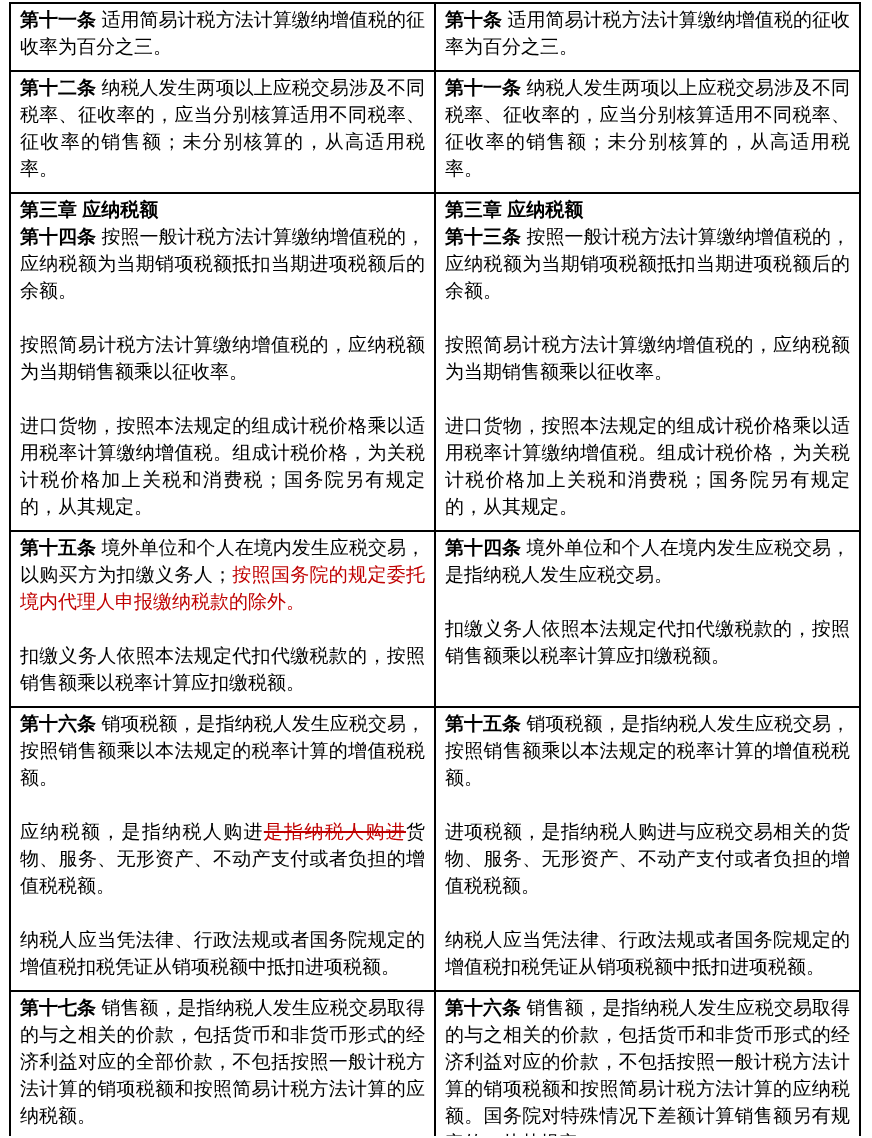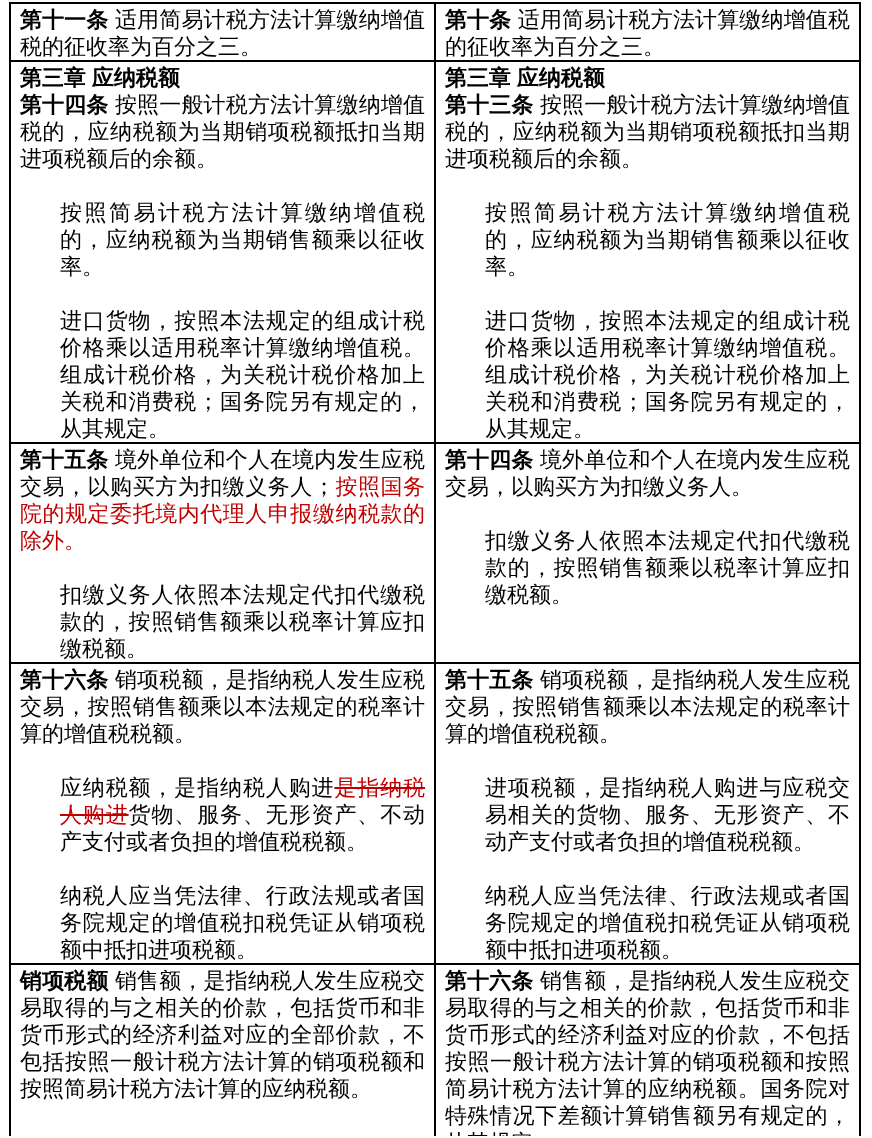--- a/index.html
+++ b/index.html
@@ -24,30 +24,30 @@
     overflow: hidden;
   }
   table.cmp {
     border-collapse: collapse;
     width: 100%;
     table-layout: fixed;
   }
   table.cmp td {
     border: 2px solid var(--border, #000000);
     vertical-align: top;
-    padding: 2px 9px 0 9px;
-    font-size: 22px;
+    padding: 2px 9px 10px 9px;
+    font-size: 19px;
     line-height: 27px;
     text-align: justify;
     text-justify: inter-character;
     word-break: break-all;
     color: var(--text, #000000);
   }
   .para { margin: 0; }
-  .para.gap { margin-top: 27px; margin-left: 40px; }
+  .para.gap { margin-top: 27px; }
   .bold {
     font-weight: 700;
     font-family: "Liberation Sans", "DejaVu Sans", sans-serif;
   }
   .red { color: var(--red, #c00000); }
   .strike {
     text-decoration: line-through;
     text-decoration-thickness: 2px;
   }
 </style>
@@ -60,57 +60,65 @@
         <tr>
           <td>
             <div class="para"><span class="bold">第十一条 </span><span>适用简易计税方法计算缴纳增值税的征收率为百分之三。</span></div>
           </td>
           <td>
             <div class="para"><span class="bold">第十条 </span><span>适用简易计税方法计算缴纳增值税的征收率为百分之三。</span></div>
           </td>
         </tr>
         <tr>
           <td>
+            <div class="para"><span class="bold">第十二条 </span><span>纳税人发生两项以上应税交易涉及不同税率、征收率的，应当分别核算适用不同税率、征收率的销售额；未分别核算的，从高适用税率。</span></div>
+          </td>
+          <td>
+            <div class="para"><span class="bold">第十一条 </span><span>纳税人发生两项以上应税交易涉及不同税率、征收率的，应当分别核算适用不同税率、征收率的销售额；未分别核算的，从高适用税率。</span></div>
+          </td>
+        </tr>
+        <tr>
+          <td>
             <div class="para"><span class="bold">第三章 应纳税额</span></div>
             <div class="para"><span class="bold">第十四条 </span><span>按照一般计税方法计算缴纳增值税的，应纳税额为当期销项税额抵扣当期进项税额后的余额。</span></div>
             <div class="para gap"><span>按照简易计税方法计算缴纳增值税的，应纳税额为当期销售额乘以征收率。</span></div>
             <div class="para gap"><span>进口货物，按照本法规定的组成计税价格乘以适用税率计算缴纳增值税。组成计税价格，为关税计税价格加上关税和消费税；国务院另有规定的，从其规定。</span></div>
           </td>
           <td>
             <div class="para"><span class="bold">第三章 应纳税额</span></div>
             <div class="para"><span class="bold">第十三条 </span><span>按照一般计税方法计算缴纳增值税的，应纳税额为当期销项税额抵扣当期进项税额后的余额。</span></div>
             <div class="para gap"><span>按照简易计税方法计算缴纳增值税的，应纳税额为当期销售额乘以征收率。</span></div>
             <div class="para gap"><span>进口货物，按照本法规定的组成计税价格乘以适用税率计算缴纳增值税。组成计税价格，为关税计税价格加上关税和消费税；国务院另有规定的，从其规定。</span></div>
           </td>
         </tr>
         <tr>
           <td>
             <div class="para"><span class="bold">第十五条 </span><span>境外单位和个人在境内发生应税交易，以购买方为扣缴义务人；</span><span class="red">按照国务院的规定委托境内代理人申报缴纳税款的除外。</span></div>
             <div class="para gap"><span>扣缴义务人依照本法规定代扣代缴税款的，按照销售额乘以税率计算应扣缴税额。</span></div>
           </td>
           <td>
-            <div class="para"><span class="bold">第十四条 </span><span>境外单位和个人在境内发生应税交易，以购买方为扣缴义务人。</span></div>
+            <div class="para"><span class="bold">第十四条 </span><span>境外单位和个人在境内发生应税交易，是指纳税人发生应税交易。</span></div>
             <div class="para gap"><span>扣缴义务人依照本法规定代扣代缴税款的，按照销售额乘以税率计算应扣缴税额。</span></div>
           </td>
         </tr>
         <tr>
           <td>
             <div class="para"><span class="bold">第十六条 </span><span>销项税额，是指纳税人发生应税交易，按照销售额乘以本法规定的税率计算的增值税税额。</span></div>
             <div class="para gap"><span>应纳税额，是指纳税人购进</span><span class="red strike">是指纳税人购进</span><span>货物、服务、无形资产、不动产支付或者负担的增值税税额。</span></div>
             <div class="para gap"><span>纳税人应当凭法律、行政法规或者国务院规定的增值税扣税凭证从销项税额中抵扣进项税额。</span></div>
           </td>
           <td>
             <div class="para"><span class="bold">第十五条 </span><span>销项税额，是指纳税人发生应税交易，按照销售额乘以本法规定的税率计算的增值税税额。</span></div>
             <div class="para gap"><span>进项税额，是指纳税人购进与应税交易相关的货物、服务、无形资产、不动产支付或者负担的增值税税额。</span></div>
             <div class="para gap"><span>纳税人应当凭法律、行政法规或者国务院规定的增值税扣税凭证从销项税额中抵扣进项税额。</span></div>
           </td>
         </tr>
         <tr>
           <td>
-            <div class="para"><span class="bold">销项税额 </span><span>销售额，是指纳税人发生应税交易取得的与之相关的价款，包括货币和非货币形式的经济利益对应的全部价款，不包括按照一般计税方法计算的销项税额和按照简易计税方法计算的应纳税额。</span></div>
+            <div class="para"><span class="bold">第十七条 </span><span>销售额，是指纳税人发生应税交易取得的与之相关的价款，包括货币和非货币形式的经济利益对应的全部价款，不包括按照一般计税方法计算的销项税额和按照简易计税方法计算的应纳税额。</span></div>
           </td>
           <td>
             <div class="para"><span class="bold">第十六条 </span><span>销售额，是指纳税人发生应税交易取得的与之相关的价款，包括货币和非货币形式的经济利益对应的价款，不包括按照一般计税方法计算的销项税额和按照简易计税方法计算的应纳税额。国务院对特殊情况下差额计算销售额另有规定的，从其规定。</span></div>
           </td>
         </tr>
       </tbody>
   </table>
 </div>
 
 </body></html>

